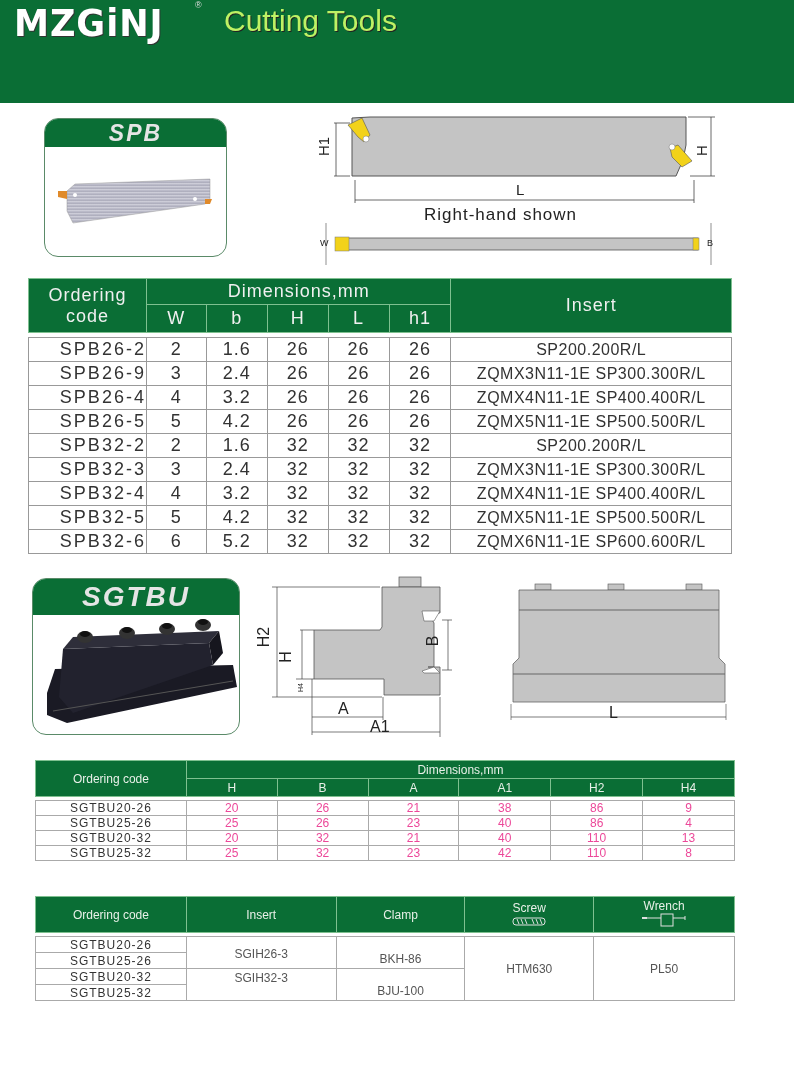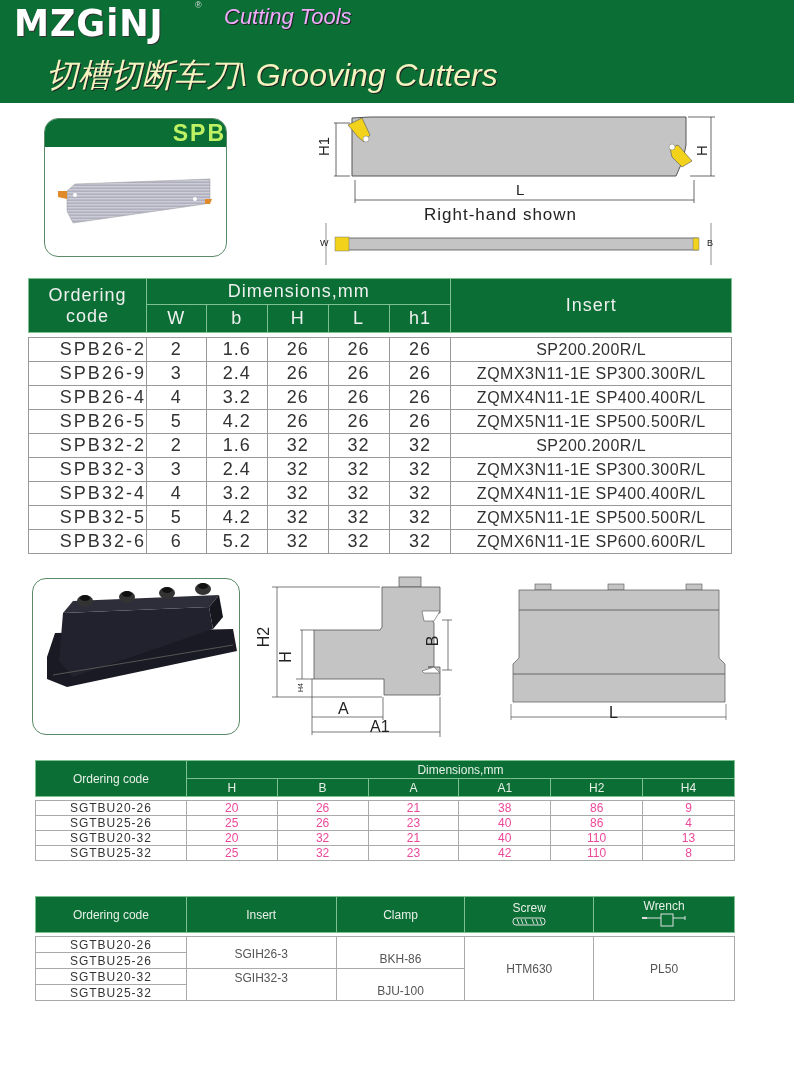--- a/index.html
+++ b/index.html
@@ -2,26 +2,26 @@
 <html><head>
 <meta charset="utf-8">
 <style>
   * { box-sizing: border-box; margin: 0; padding: 0; }
   body { width: 794px; height: 1077px; background: #ffffff; font-family: "Liberation Sans", sans-serif; position: relative; overflow: hidden; color: #333; }
 
   
   .banner { position: absolute; left: 0; top: 0; width: 794px; height: 103px; background: #0a6e35; }
   .brand { position: absolute; left: 14px; top: 2px; font-family: "DejaVu Sans", sans-serif; font-weight: bold; font-size: 37px; color: #fff; letter-spacing: 1px; text-shadow: 1px 1px 0 #333; transform: scaleX(0.95); transform-origin: left; }
   .reg { position: absolute; left: 195px; top: 0px; font-size: 9px; color: #ddd; }
-  .brand-sub { position: absolute; left: 224px; top: 4px; font-size: 22px; color: #f0abfc; text-shadow: 1px 1px 0 #222; font-style: italic; }
+  .brand-sub { position: absolute; left: 224px; top: 4px; font-size: 30px; color: #bef264; text-shadow: 1px 1px 0 #222; }
   .subtitle { position: absolute; left: 46px; top: 54px; font-size: 32px; font-style: italic; color: #f4f4c0; text-shadow: 1px 1px 0 #222; }
 
   
   .card { position: absolute; border: 1.5px solid #5a8a68; border-radius: 14px; overflow: hidden; background: #fff; }
-  .card-title { background: #0a6e35; color: #bef264; font-weight: bold; text-align: right; }
+  .card-title { background: #0a6e35; color: #e5e5e5; font-weight: bold; text-align: center; font-style: italic; }
   .card-body { position: relative; }
 
   
   .spb-card { left: 44px; top: 118px; width: 183px; height: 139px; }
   .spb-card .card-title { height: 28px; font-size: 23px; line-height: 28px; letter-spacing: 2px; }
 
   
   .sgtbu-card { left: 32px; top: 578px; width: 208px; height: 157px; }
   .sgtbu-card .card-title { height: 36px; font-size: 28px; line-height: 36px; letter-spacing: 2px; }
 
@@ -49,21 +49,20 @@
   .diag-label { position: absolute; font-size: 15px; color: #222; }
   .rh-label { position: absolute; left: 424px; top: 205px; font-size: 17px; color: #222; letter-spacing: 1px; }
 </style>
 </head>
 <body>
 
 <div class="banner">
   <div class="brand">MZGiNJ</div>
   <div class="reg">®</div>
   <div class="brand-sub">Cutting Tools</div>
-  <div class="subtitle">切槽切断车刀\ Grooving Cutters</div>
 </div>
 
 <div class="card spb-card">
   <div class="card-title">SPB</div>
   <div class="card-body">
     <svg width="183" height="110" viewBox="0 0 183 110">
       <defs>
         <linearGradient id="bladeG" x1="0" y1="0" x2="0" y2="1">
           <stop offset="0" stop-color="#d4d4de"></stop>
           <stop offset="1" stop-color="#a8a8b8"></stop>
@@ -224,20 +223,21 @@
         <td>5.2</td>
         <td>32</td>
         <td>32</td>
         <td>32</td>
         <td class="insert">ZQMX6N11-1E SP600.600R/L</td>
       </tr>
   </tbody>
 </table>
 
 <div class="card sgtbu-card">
+  <div class="card-title">SGTBU</div>
   <div class="card-body">
     <svg width="208" height="120" viewBox="0 0 208 120">
       <polygon points="14,78 22,54 200,50 204,72 34,108 14,100" fill="#1a1a24"></polygon>
       <polygon points="26,82 30,34 176,28 180,50 40,98" fill="#22222e"></polygon>
       <polygon points="30,34 40,22 186,16 176,28" fill="#2e2e3a"></polygon>
       <polygon points="176,28 186,16 190,38 180,50" fill="#16161e"></polygon>
       <line x1="20" y1="96" x2="200" y2="66" stroke="#555" stroke-width="1"></line>
       <ellipse cx="52" cy="22" rx="8" ry="6" fill="#333"></ellipse>
         <ellipse cx="52" cy="19" rx="5" ry="3" fill="#111"></ellipse>
       <ellipse cx="94" cy="18" rx="8" ry="6" fill="#333"></ellipse>

